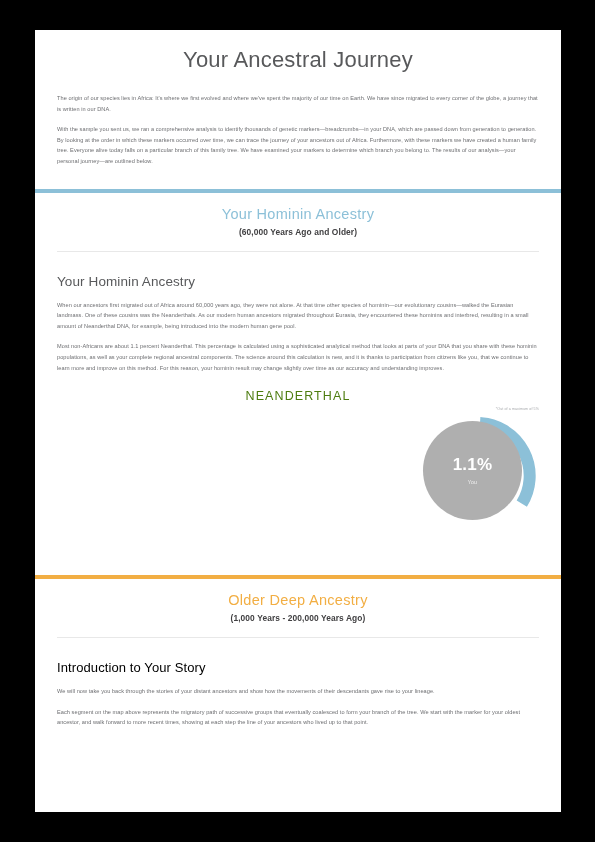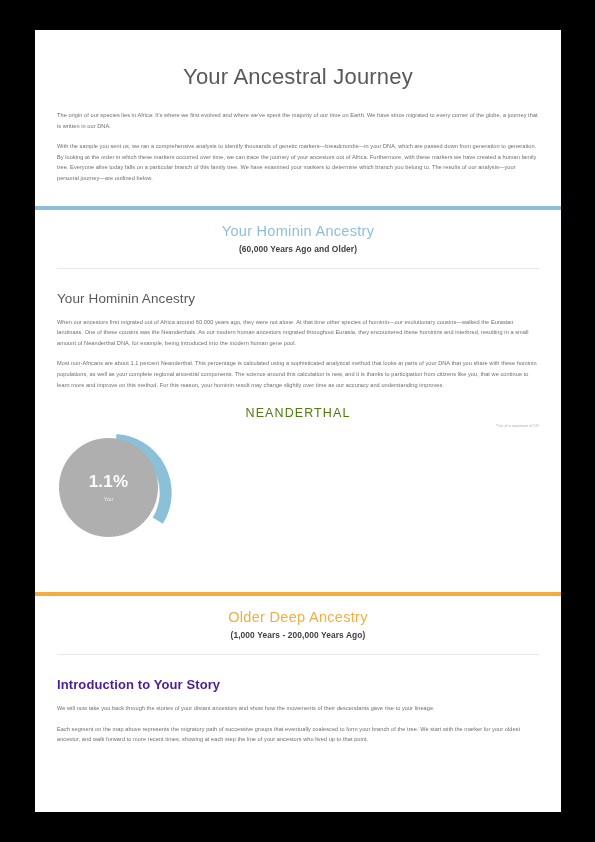--- a/index.html
+++ b/index.html
@@ -29,21 +29,21 @@
     padding: 0 22px;
   }
 
   
   .doc-title {
     text-align: center;
     font-size: 22px;
     font-weight: 400;
     color: #58595b;
     letter-spacing: 0.2px;
-    margin: 34px 0 20px 0;
+    margin: 17px 0 20px 0;
   }
 
   
   .para {
     font-size: 5.6px;
     line-height: 10.6px;
     color: #6d6e71;
     text-align: left;
     margin: 0 0 10px 0;
     letter-spacing: 0.06px;
@@ -88,22 +88,22 @@
 
   
   .sec-head {
     font-size: 13.5px;
     font-weight: 400;
     color: #58595b;
     margin: 0 0 11px 0;
     letter-spacing: 0.1px;
   }
   .sec-head.navy {
-    color: #4c1d95;
-    font-weight: 700;
+    color: #000000;
+    font-weight: 400;
     font-size: 13px;
   }
 
   
   .chart-title {
     text-align: center;
     font-size: 12.5px;
     font-weight: 400;
     color: #4d7c0f;
     letter-spacing: 1.1px;
@@ -112,21 +112,21 @@
   .chart-note {
     text-align: right;
     font-size: 3.6px;
     color: #a7a9ac;
     margin: 4px 0 0 0;
     letter-spacing: 0.1px;
   }
 
   .donut-row {
     display: flex;
-    justify-content: space-between;
+    justify-content: flex-end;
     align-items: flex-start;
     gap: 58px;
     margin-top: 6px;
   }
   .donut {
     position: relative;
     width: 118px;
     height: 118px;
   }
   .donut .ring {

